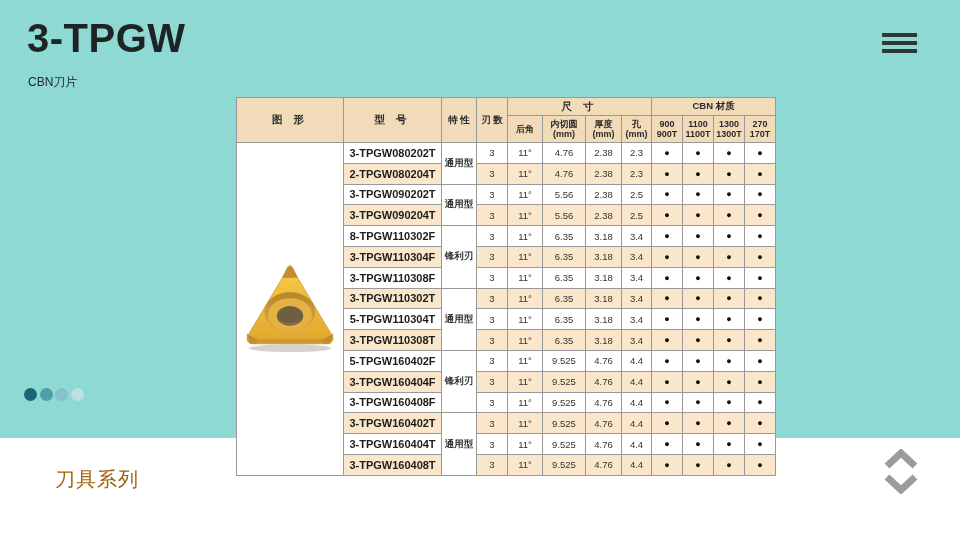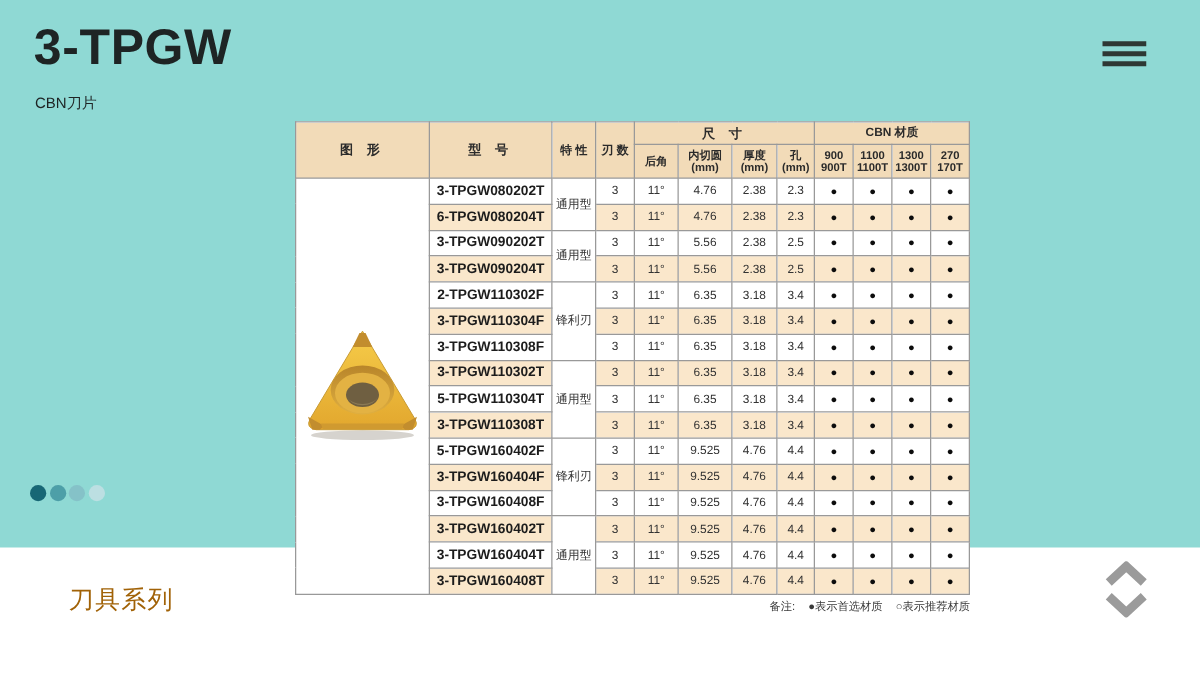--- a/index.html
+++ b/index.html
@@ -27,21 +27,21 @@
   table{border-collapse:collapse;table-layout:fixed;width:540px;height:378px;background:#fff;}
   th,td{border:1px solid var(--border);text-align:center;vertical-align:middle;padding:0;
     font-size:9.5px;color:#333;overflow:hidden;}
   thead th{background:var(--header-bg);color:#2b2b2b;font-weight:700;}
   thead tr.group-row{height:18px;} thead tr.sub-row{height:27px;}
   thead .wide{font-size:10.5px;letter-spacing:4px;text-align:center;}
   thead .sub .l1,thead .sub .l2{display:block;line-height:1.15;font-size:9px;}
   tbody tr{height:20.8px;}
   tbody tr.alt td{background:var(--alt-bg);}
   td.figure-cell{background:#fff !important;}
-  td.feature-cell{background:#fff !important;font-size:9.5px;color:#333;}
+  td.feature-cell{background:#fff !important;font-size:9.5px;color:#333;font-weight:bold;}
   td.model-cell{font-weight:700;color:#1c1c1c;font-size:11px;}
   td.dot-cell{font-size:9px;color:#0c0c0c;}
   .figure-wrap{display:flex;align-items:center;justify-content:center;width:100%;height:100%;}
   .note{position:absolute;left:236px;top:479px;width:540px;text-align:right;font-size:9px;color:#3a3a3a;}
   .note span{margin-left:8px;}
 </style>
 </head>
 <body>
 
 <div class="stage">
@@ -168,21 +168,21 @@
             <td>11°</td>
             <td>4.76</td>
             <td>2.38</td>
             <td>2.3</td>
             <td class="dot-cell">●</td>
             <td class="dot-cell">●</td>
             <td class="dot-cell">●</td>
             <td class="dot-cell">●</td>
           </tr>
           <tr class="alt">
-            <td class="model-cell">6-TPGW080204T</td>
+            <td class="model-cell">2-TPGW080204T</td>
             <td>3</td>
             <td>11°</td>
             <td>4.76</td>
             <td>2.38</td>
             <td>2.3</td>
             <td class="dot-cell">●</td>
             <td class="dot-cell">●</td>
             <td class="dot-cell">●</td>
             <td class="dot-cell">●</td>
           </tr>
@@ -205,21 +205,21 @@
             <td>11°</td>
             <td>5.56</td>
             <td>2.38</td>
             <td>2.5</td>
             <td class="dot-cell">●</td>
             <td class="dot-cell">●</td>
             <td class="dot-cell">●</td>
             <td class="dot-cell">●</td>
           </tr>
           <tr>
-            <td class="model-cell">2-TPGW110302F</td>
+            <td class="model-cell">8-TPGW110302F</td>
             <td rowspan="3" class="feature-cell">锋利刃</td>
             <td>3</td>
             <td>11°</td>
             <td>6.35</td>
             <td>3.18</td>
             <td>3.4</td>
             <td class="dot-cell">●</td>
             <td class="dot-cell">●</td>
             <td class="dot-cell">●</td>
             <td class="dot-cell">●</td>
@@ -356,18 +356,13 @@
             <td>4.4</td>
             <td class="dot-cell">●</td>
             <td class="dot-cell">●</td>
             <td class="dot-cell">●</td>
             <td class="dot-cell">●</td>
           </tr>
         </tbody>
     </table>
   </div>
 
-  <div class="note">
-    <span>备注:</span>
-    <span>●表示首选材质</span>
-    <span>○表示推荐材质</span>
-  </div>
 </div>
 
 </body></html>

